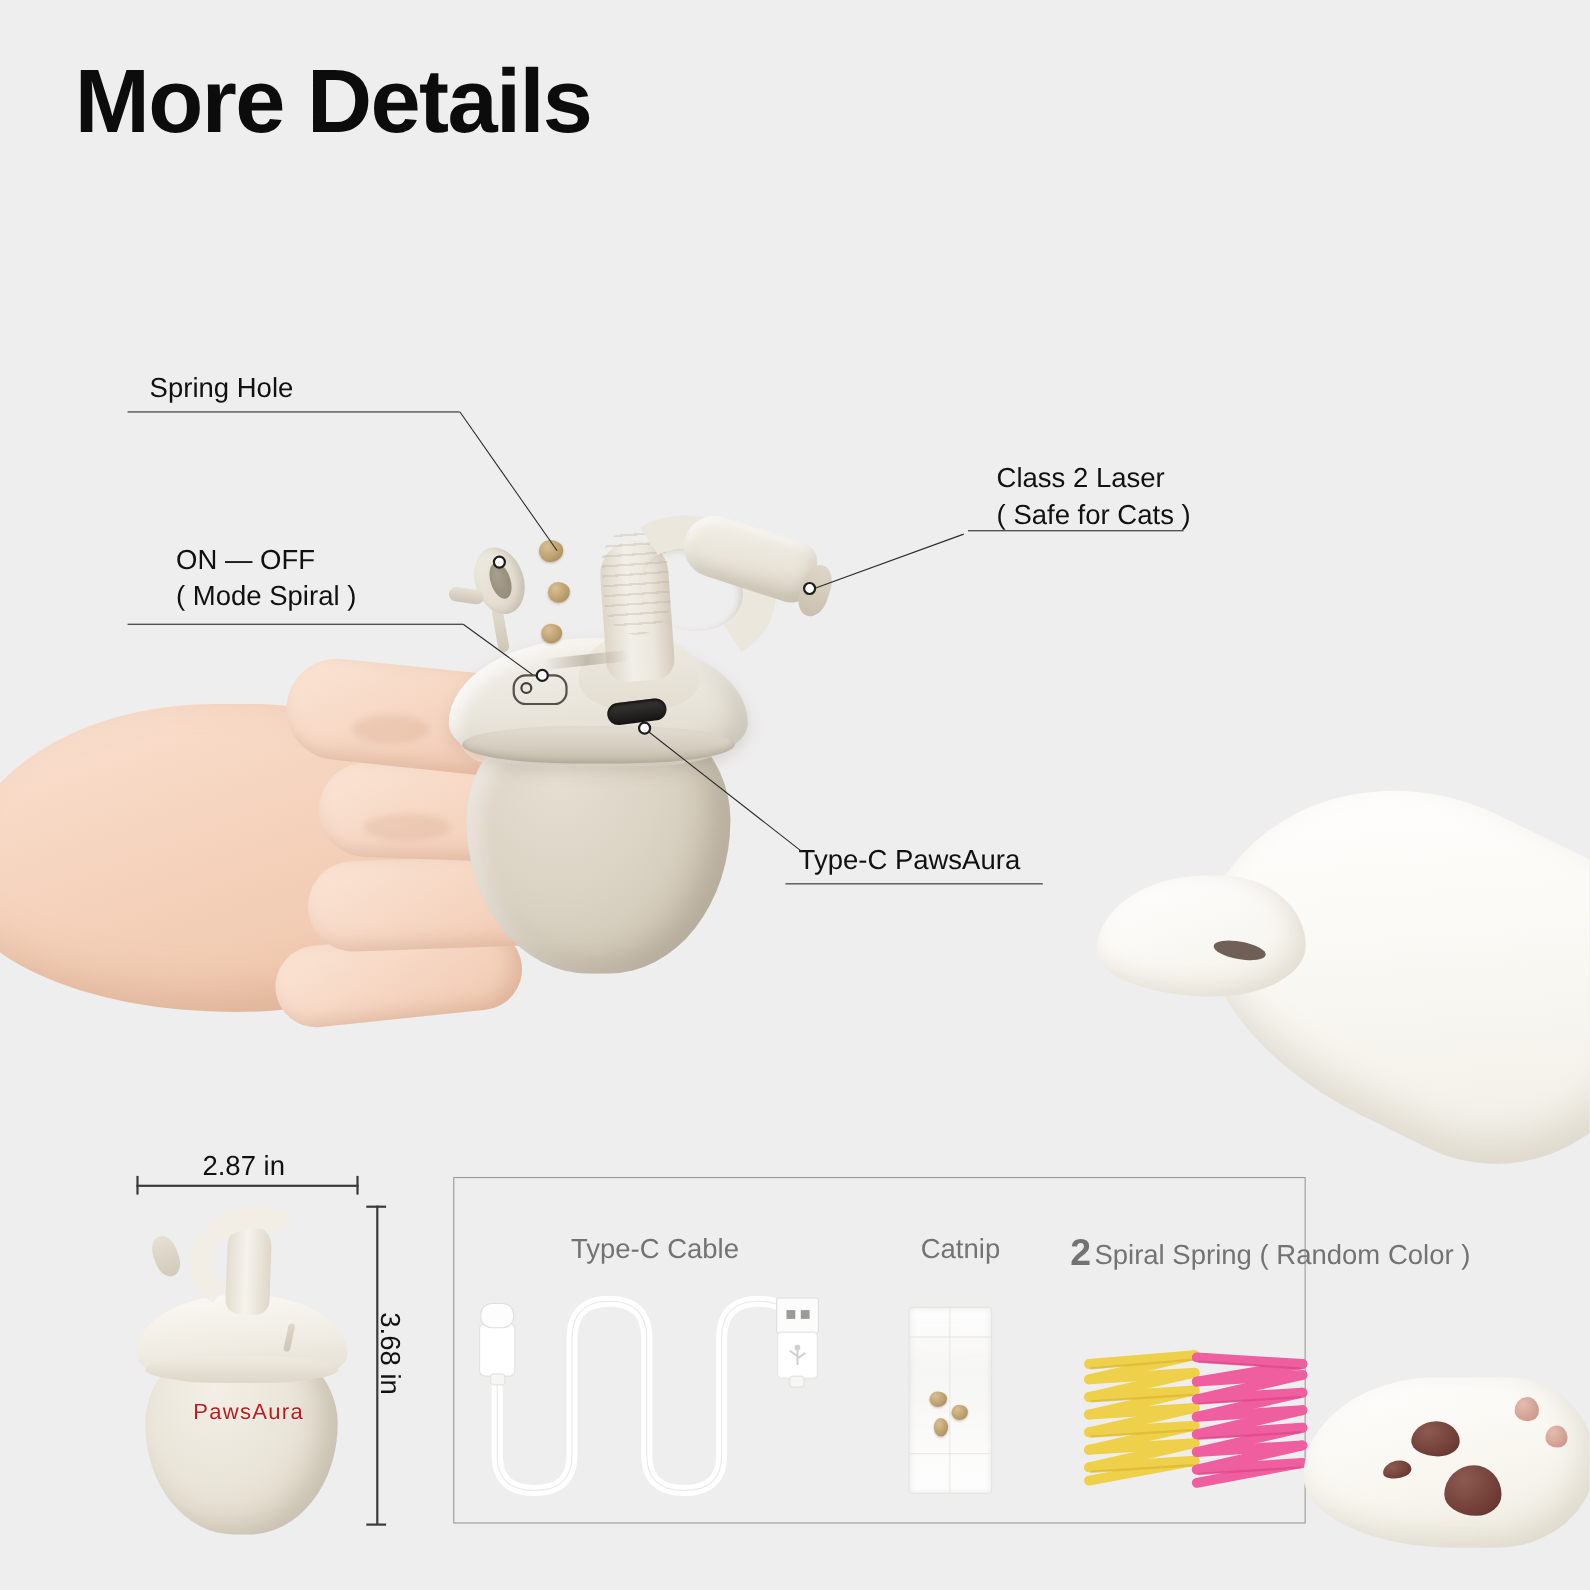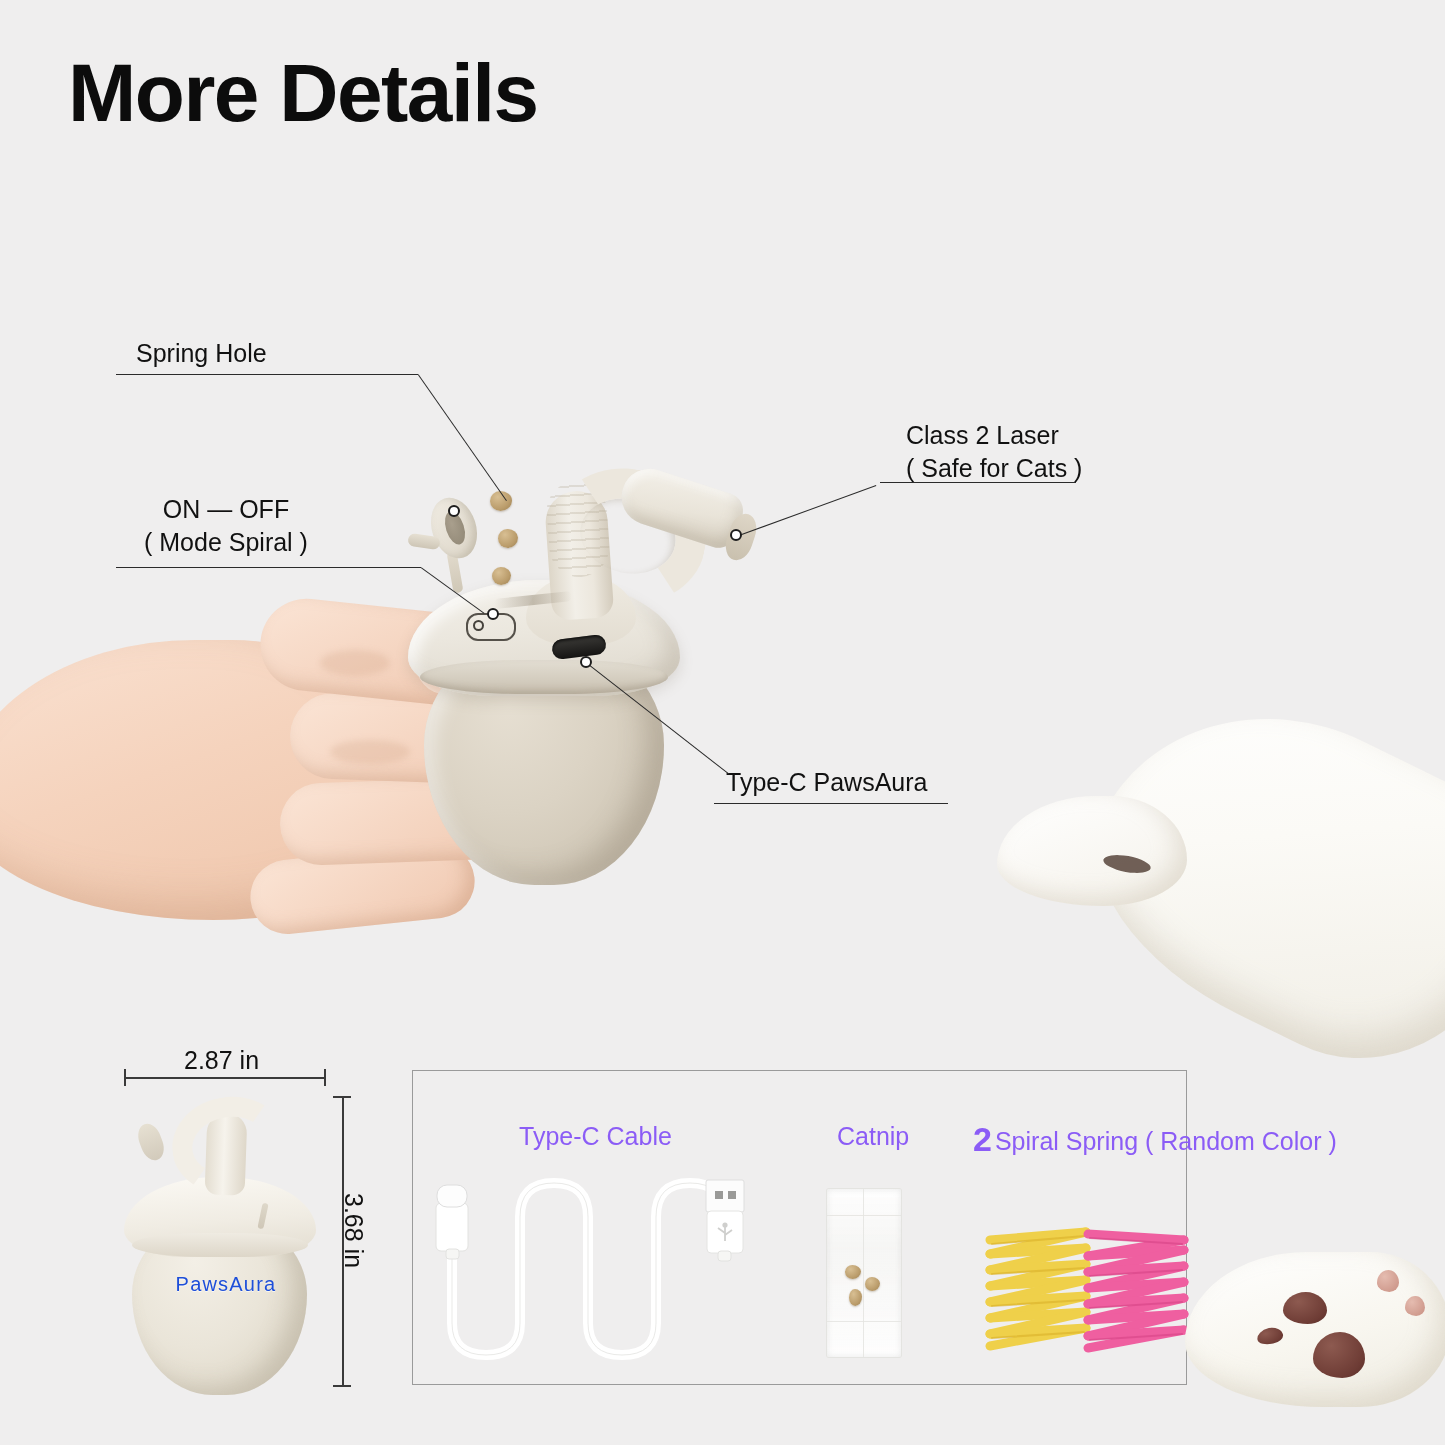--- a/index.html
+++ b/index.html
@@ -219,37 +219,37 @@
   .dp-tip{
     position:absolute;left:30px;top:38px;width:22px;height:38px;
     background:linear-gradient(180deg,#e6e0d2,#d2cabb);border-radius:50%/42%;transform:rotate(-20deg);
   }
   .dp-pin{
     position:absolute;left:150px;top:118px;width:6px;height:26px;
     background:linear-gradient(180deg,#ded8ca,#cfc7b7);border-radius:3px;transform:rotate(12deg);
   }
   .brand{
     position:absolute;left:46px;top:188px;width:140px;text-align:center;
-    font-size:20px;letter-spacing:1.2px;color:#1d4ed8;font-weight:400;
+    font-size:20px;letter-spacing:1.2px;color:#b91c1c;font-weight:400;
     text-shadow:0 1px 0 rgba(255,255,255,.65);
   }
   .dim-line{position:absolute;background:#3a3a3a;}
   .dim-tick{position:absolute;background:#3a3a3a;}
   .dim-text{position:absolute;font-size:25px;font-weight:500;color:#111;}
   .dim-text-v{
     position:absolute;font-size:25px;font-weight:500;color:#111;
     transform:rotate(90deg);transform-origin:left top;white-space:nowrap;
   }
 
   
   .bonus-box{
     position:absolute;left:412px;top:1070px;width:775px;height:315px;
     border:1.6px solid #9a9a9a;box-sizing:border-box;background:transparent;
   }
-  .bonus-label{position:absolute;font-size:25px;font-weight:500;color:#8b5cf6;line-height:1.32;white-space:nowrap;}
+  .bonus-label{position:absolute;font-size:25px;font-weight:500;color:#737373;line-height:1.32;white-space:nowrap;}
   .bonus-label .big2{font-size:34px;font-weight:600;vertical-align:-1px;margin-right:3px;}
 
   
   .cable-svg{position:absolute;left:430px;top:1155px;}
   .sachet{
     position:absolute;left:826px;top:1188px;width:74px;height:168px;
     background:linear-gradient(180deg,rgba(255,255,255,.92),rgba(248,248,246,.72) 35%,rgba(255,255,255,.9));
     border:1px solid rgba(225,225,222,.9);border-radius:3px;
     box-shadow:0 0 6px rgba(190,190,190,.35) inset;
   }
@@ -306,21 +306,21 @@
     <div class="usb-port"></div>
   </div>
 
   <div class="callout" style="left:136px;top:337px;">
     <span>Spring Hole</span>
   </div>
   <div class="lead" style="left:116px;top:374px;width:302px;"></div>
   <div class="lead" style="left:418px;top:374px;width:154px;transform:rotate(55deg);"></div>
   <div class="lead-dot" style="left:448px;top:505px;"></div>
 
-  <div class="callout" style="left:144px;top:493px;text-align:center;">
+  <div class="callout" style="left:160px;top:493px;">
     <span>ON — OFF</span>
     <span class="l2">( Mode Spiral )</span>
   </div>
   <div class="lead" style="left:116px;top:567px;width:305px;"></div>
   <div class="lead" style="left:421px;top:567px;width:78px;transform:rotate(36deg);"></div>
   <div class="lead-dot" style="left:487px;top:608px;"></div>
 
   <div class="callout" style="left:906px;top:419px;text-align:left;">
     <span>Class 2  Laser</span>
     <span class="l2">( Safe for Cats )</span>

